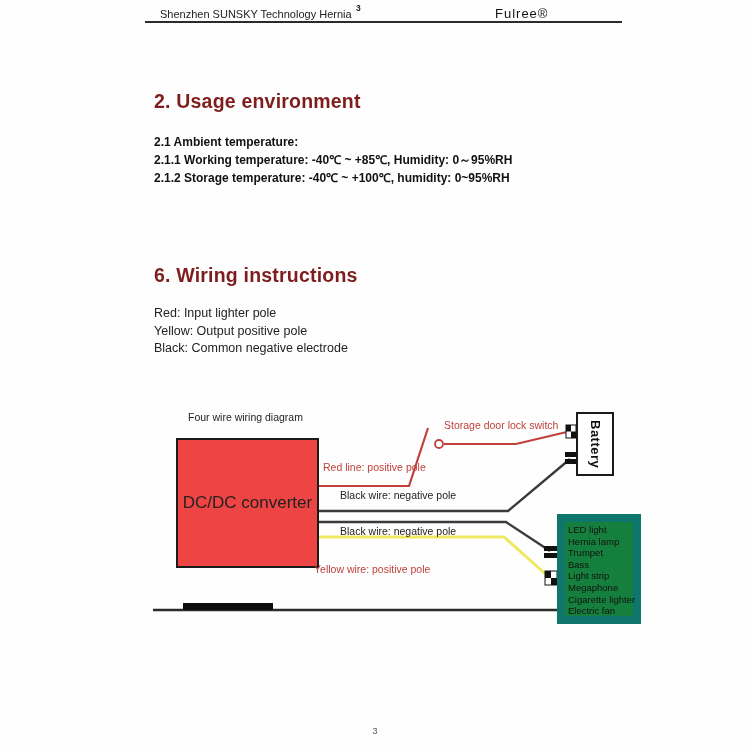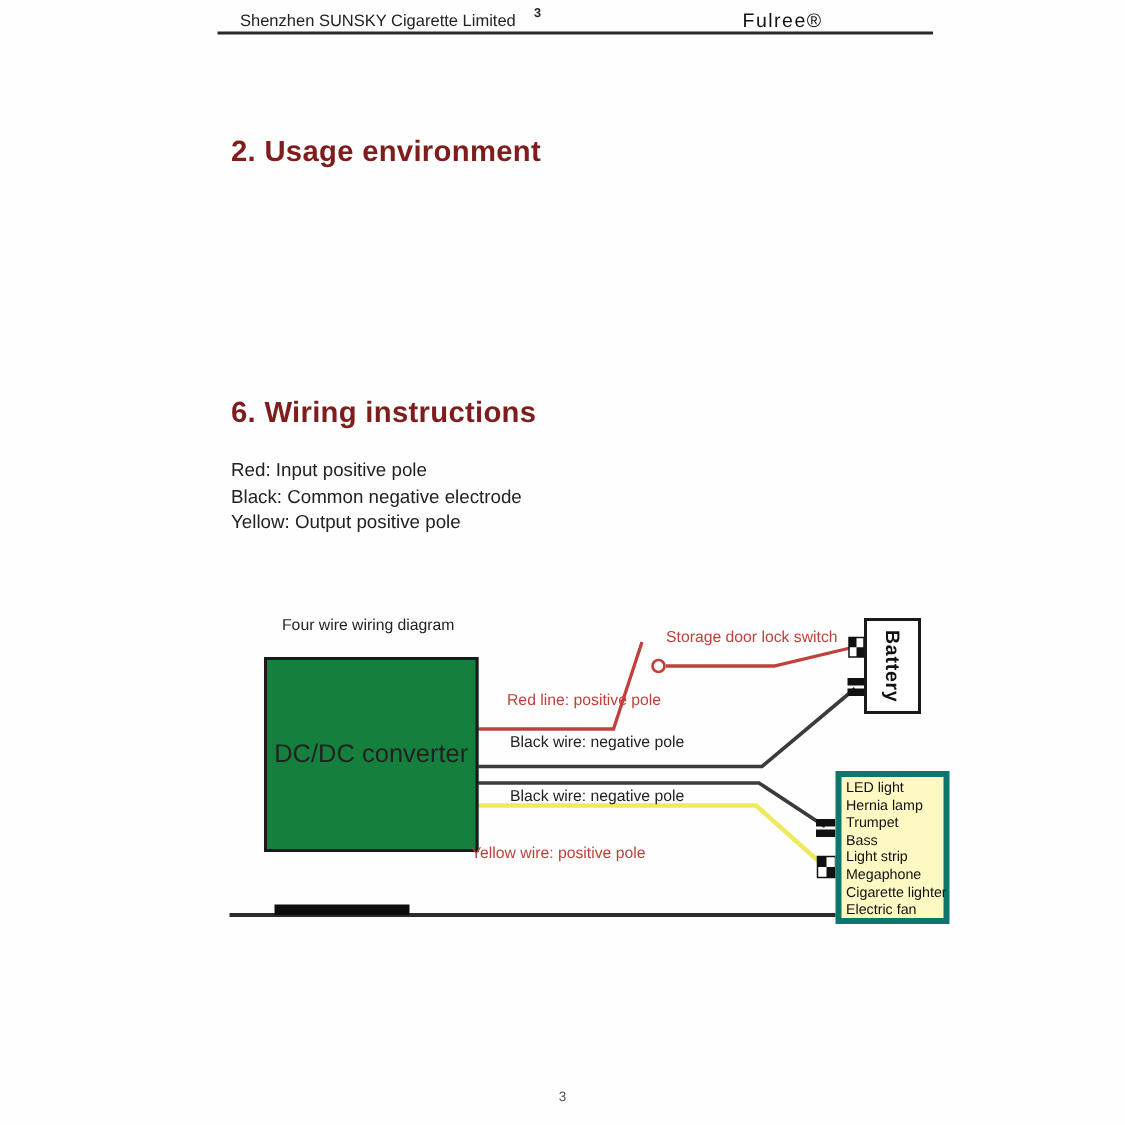--- a/index.html
+++ b/index.html
@@ -22,70 +22,75 @@
   .h-big{position:absolute;left:154px;font-size:19.5px;font-weight:bold;color:#7f1d1d;letter-spacing:0.2px;}
   .sec2-title{top:90px;}
   .sec3-title{top:264px;}
   .sec2-lines{position:absolute;left:154px;top:133px;font-size:12px;font-weight:bold;line-height:18px;color:#111;}
   .sec3-lines{position:absolute;left:154px;top:305px;font-size:12.5px;font-weight:400;line-height:17.5px;color:#222;}
 
   
   .diag-caption{position:absolute;left:188px;top:411px;font-size:10.5px;color:#222;}
   .converter-box{
     position:absolute;left:176px;top:438px;width:139px;height:126px;
-    border:2px solid #1a1a1a;background:#15803d;
+    border:2px solid #1a1a1a;background:#ef4444;
     display:flex;align-items:center;justify-content:center;
   }
   .converter-box span{font-size:17px;color:#222;}
   .battery-box{
     position:absolute;left:576px;top:412px;width:34px;height:60px;
     border:2px solid #1a1a1a;background:#fff;
     display:flex;align-items:center;justify-content:center;
   }
   .battery-box span{
     writing-mode:vertical-rl;text-orientation:mixed;
     font-size:13px;font-weight:600;color:#111;letter-spacing:0.5px;
   }
   .load-box{
     position:absolute;left:557px;top:514px;width:65px;height:92px;
-    border:4px solid #0f766e;background:#fef9c3;
+    border:8px solid #0f766e;background:#15803d;
     padding:2px 0 0 3px;box-sizing:content-box;
   }
   .load-box div{font-size:9.5px;line-height:11.6px;color:#111;white-space:nowrap;}
 
   .wire-label{position:absolute;font-size:10.5px;white-space:nowrap;}
   .lbl-red{color:#c0413c;}
   .lbl-black{color:#222;margin-left:15px;}
-  .lbl-redline{left:338px;top:461px;}
+  .lbl-redline{left:323px;top:461px;}
   .lbl-black1{left:325px;top:489px;}
   .lbl-black2{left:325px;top:525px;}
   .lbl-yellow{left:314px;top:543px;margin-top:20px;}
   .lbl-switch{left:444px;top:419px;}
 
   svg.wires{position:absolute;left:0;top:0;pointer-events:none;}
 
   .footer-page{position:absolute;left:0;top:726px;width:750px;text-align:center;font-size:9px;color:#555;}
 </style>
 </head>
 <body>
 
 <div class="page">
 
-  <span class="hdr-company">Shenzhen SUNSKY Cigarette Limited</span>
+  <span class="hdr-company">Shenzhen SUNSKY Technology Hernia</span>
   <span class="hdr-sup">3</span>
   <span class="hdr-brand">Fulree®</span>
   <div class="hdr-rule"></div>
 
   <div class="h-big sec2-title">2. Usage environment</div>
+  <div class="sec2-lines">
+    <div>2.1 Ambient temperature:</div>
+    <div>2.1.1 Working temperature: -40℃ ~ +85℃, Humidity: 0～95%RH</div>
+    <div>2.1.2 Storage temperature: -40℃ ~ +100℃, humidity: 0~95%RH</div>
+  </div>
 
   <div class="h-big sec3-title">6. Wiring instructions</div>
   <div class="sec3-lines">
-    <div>Red: Input positive pole</div>
+    <div>Red: Input lighter pole</div>
+    <div>Yellow: Output positive pole</div>
     <div>Black: Common negative electrode</div>
-    <div>Yellow: Output positive pole</div>
   </div>
 
   <div class="diag-caption">Four wire wiring diagram</div>
 
   <svg class="wires" width="750" height="750" viewBox="0 0 750 750">
 
     <polyline points="317,486 409,486 428,428" fill="none" stroke="#c0413c" stroke-width="2.2"></polyline>
 
     <circle cx="439" cy="444" r="4" fill="#ffffff" stroke="#c0413c" stroke-width="1.8"></circle>
 

